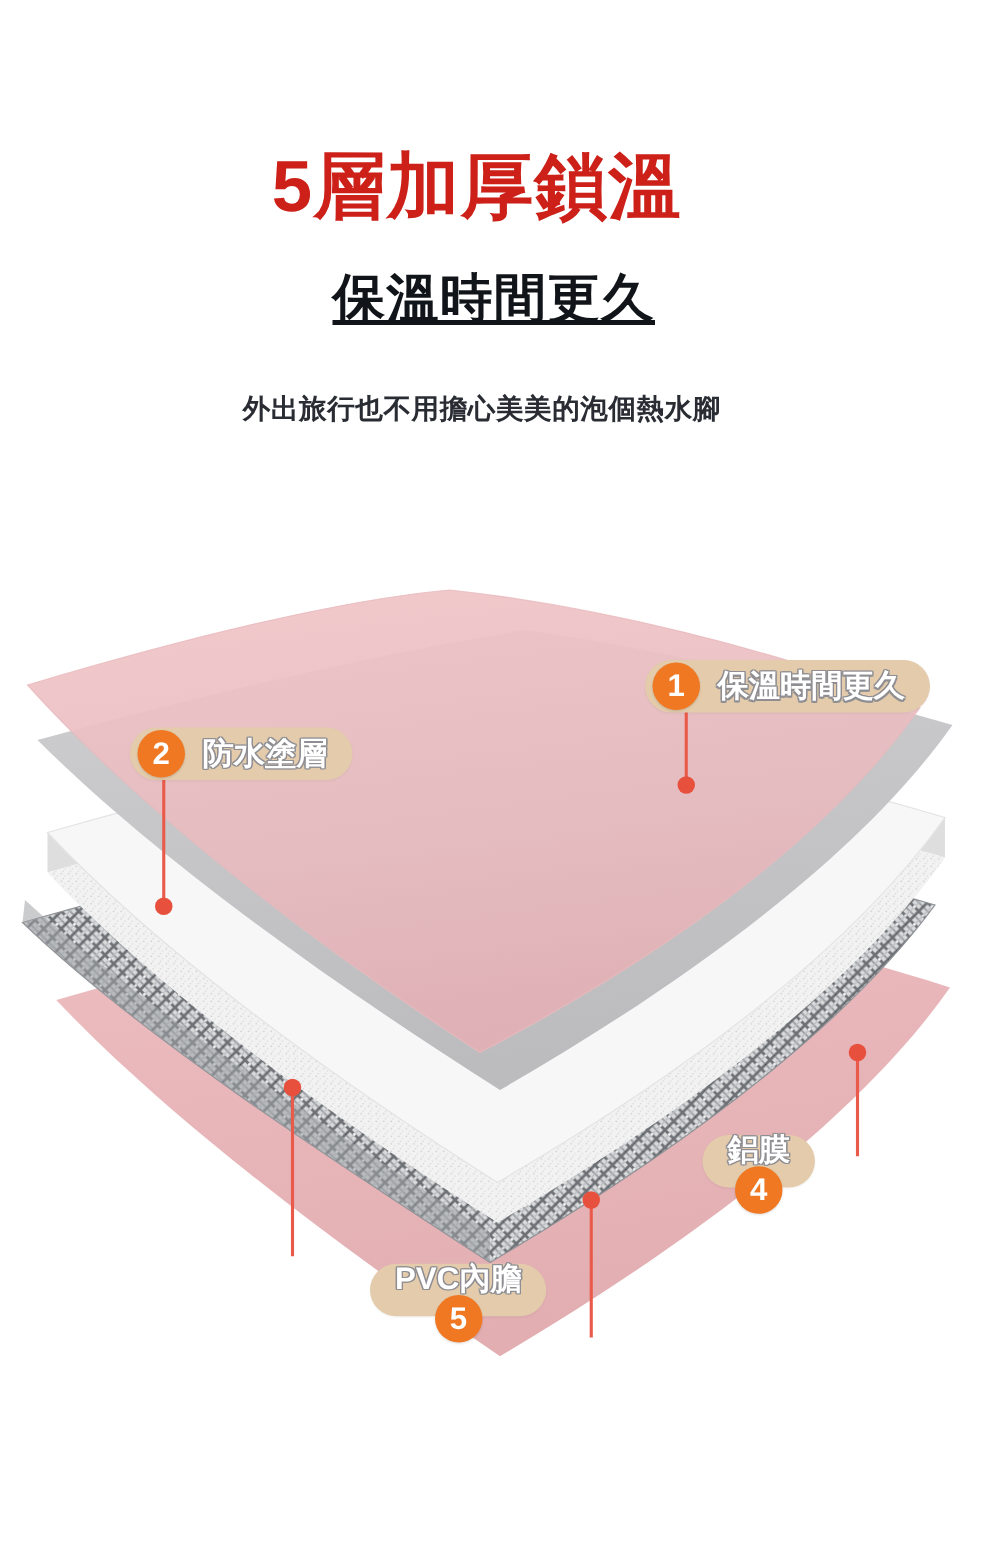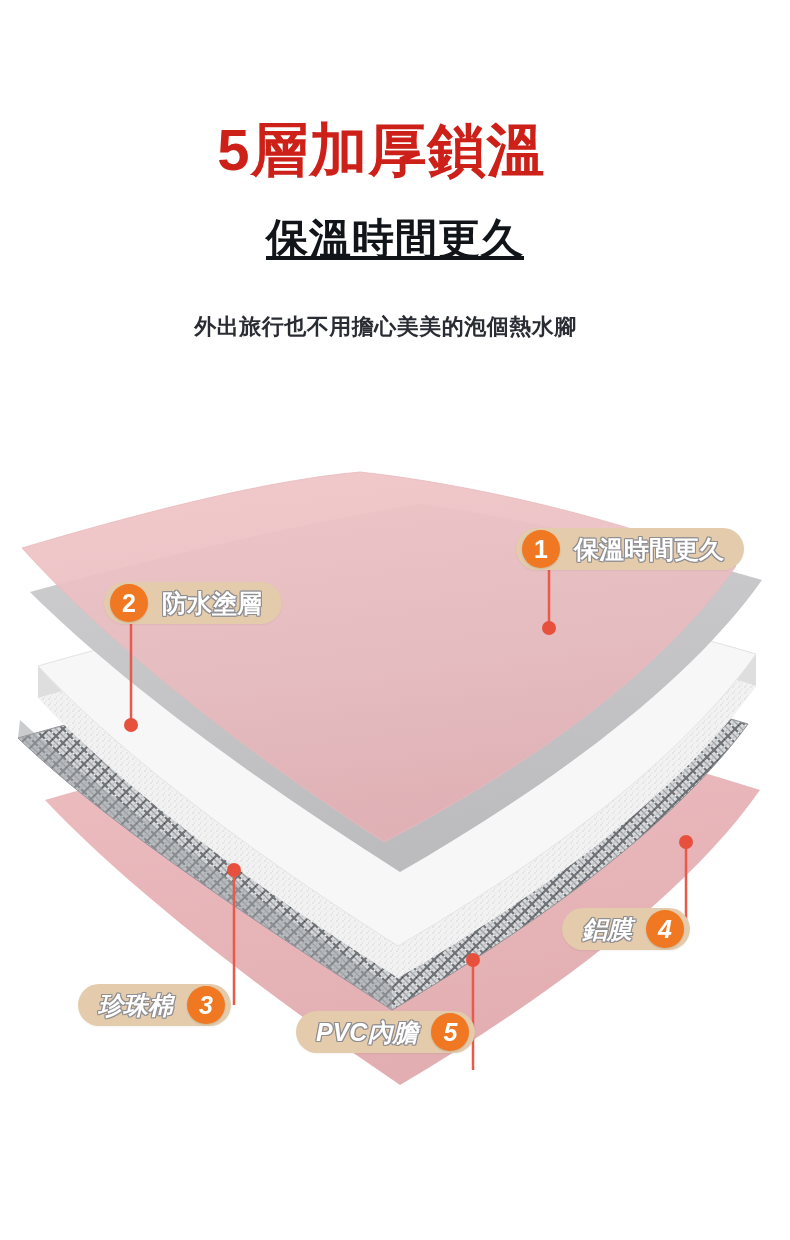--- a/index.html
+++ b/index.html
@@ -54,21 +54,21 @@
   .callout {
     position:absolute;
     display:flex;
     align-items:center;
     height:42px;
     background:#e3cbab;
     border-radius:21px;
     padding:0 6px;
     box-shadow:0 1px 2px rgba(0,0,0,0.05);
   }
-  .callout.rev { flex-direction:row;font-style:italic; }
+  .callout.rev { flex-direction:column; }
   .badge {
     width:38px; height:38px;
     flex:0 0 38px;
     border-radius:50%;
     background:#f07822;
     color:#ffffff;
     font-size:25px;
     font-weight:bold;
     display:flex;
     align-items:center;
@@ -210,24 +210,20 @@
   <div class="callout" id="c1">
     <span class="badge">1</span>
     <span class="ctext">保溫時間更久</span>
   </div>
 
   <div class="callout" id="c2">
     <span class="badge">2</span>
     <span class="ctext">防水塗層</span>
   </div>
 
-  <div class="callout rev" id="c3">
-    <span class="ctext">珍珠棉</span>
-    <span class="badge">3</span>
-  </div>
 
   <div class="callout rev" id="c4">
     <span class="ctext">鋁膜</span>
     <span class="badge">4</span>
   </div>
 
   <div class="callout rev" id="c5">
     <span class="ctext">PVC內膽</span>
     <span class="badge">5</span>
   </div>

